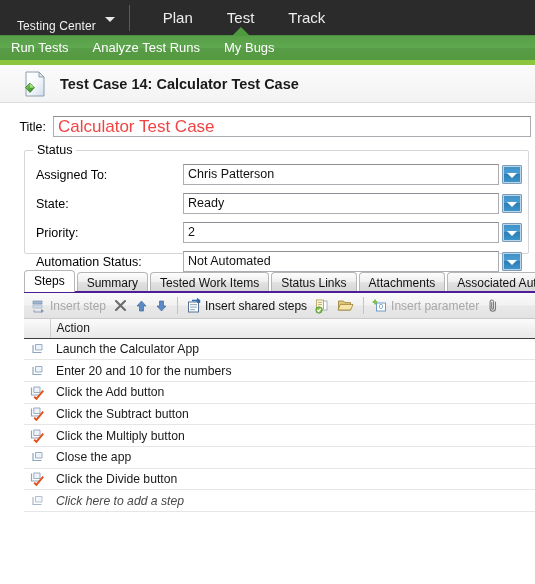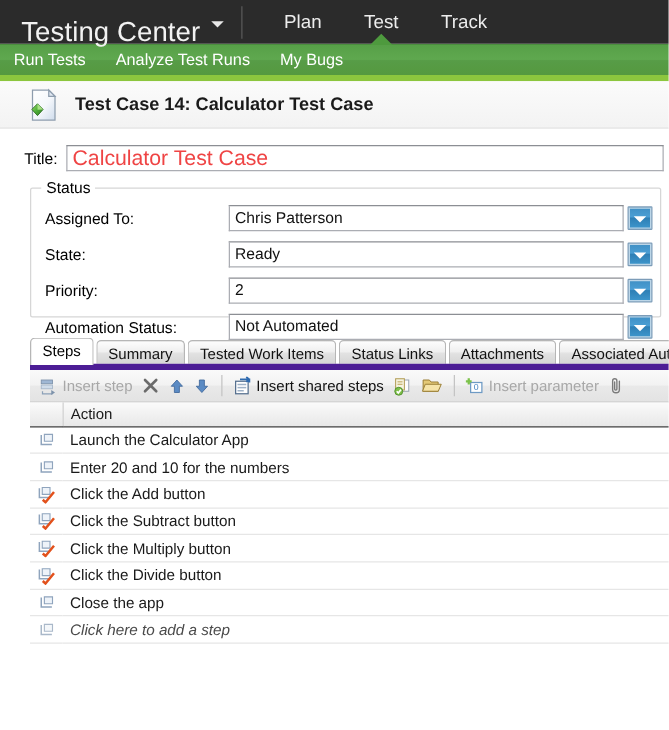--- a/index.html
+++ b/index.html
@@ -27,21 +27,21 @@
   }
   .brand {
     display: flex;
     align-items: center;
     padding-left: 17px;
     padding-right: 14px;
     height: 35px;
   }
   .brand-text {
     color: #f2f2f2;
-    font-size: 22px;
+    font-size: 12px;
     letter-spacing: .1px;
     white-space: nowrap;
     margin-top: 16px;
   }
   .brand-caret {
     margin-left: 9px;
     width: 0; height: 0;
     border-left: 5px solid transparent;
     border-right: 5px solid transparent;
     border-top: 5px solid #e8e8e8;
@@ -272,21 +272,21 @@
     line-height: 21px;
     border-color: #b6b6b6;
     z-index: 3;
     color: #000;
   }
 
   
   .panel {
     margin-left: 24px;
     margin-right: 0;
-    border-top: 5px solid #4c1d95;
+    border-top: 2px solid #4c1d95;
     background: #fff;
     position: relative;
     top: -1px;
   }
 
   .toolbar {
     height: 25px;
     background: linear-gradient(to bottom, #fafafa 0%, #f2f2f2 48%, #e9e9e9 52%, #e3e3e3 100%);
     border-bottom: 1px solid #c9c9c9;
     display: flex;
@@ -599,37 +599,37 @@
             <svg class="step-ico" width="15" height="14" viewBox="0 0 15 14">
               <path d="M1.5 1.5 L1.5 9 L9.5 9" fill="none" stroke="#8fa4bd" stroke-width="1.2"></path>
               <path d="M3.8 1 L3.8 6.5 L10 6.5 L10 1 Z" fill="#eef3f9" stroke="#8fa4bd" stroke-width="0.9"></path>
               <path d="M4.2 10.8 L6.4 12.8 L13.2 4.6" fill="none" stroke="#e2511c" stroke-width="2"></path>
             </svg>
           </td>
           <td class="col-action">Click the Multiply button</td>
         </tr>
         <tr class="grid-row">
           <td class="col-icon">
+            <svg class="step-ico" width="13" height="13" viewBox="0 0 13 13">
+              <path d="M2 2 L2 9.5 L10.5 9.5" fill="none" stroke="#8fa4bd" stroke-width="1.2"></path>
+              <path d="M4.5 1.5 L4.5 7 L11 7 L11 1.5 Z" fill="#eef3f9" stroke="#8fa4bd" stroke-width="0.9"></path>
+            </svg>
+          </td>
+          <td class="col-action">Close the app</td>
+        </tr>
+        <tr class="grid-row">
+          <td class="col-icon">
             <svg class="step-ico" width="15" height="14" viewBox="0 0 15 14">
               <path d="M1.5 1.5 L1.5 9 L9.5 9" fill="none" stroke="#8fa4bd" stroke-width="1.2"></path>
               <path d="M3.8 1 L3.8 6.5 L10 6.5 L10 1 Z" fill="#eef3f9" stroke="#8fa4bd" stroke-width="0.9"></path>
               <path d="M4.2 10.8 L6.4 12.8 L13.2 4.6" fill="none" stroke="#e2511c" stroke-width="2"></path>
             </svg>
           </td>
           <td class="col-action">Click the Divide button</td>
         </tr>
-        <tr class="grid-row">
-          <td class="col-icon">
-            <svg class="step-ico" width="13" height="13" viewBox="0 0 13 13">
-              <path d="M2 2 L2 9.5 L10.5 9.5" fill="none" stroke="#8fa4bd" stroke-width="1.2"></path>
-              <path d="M4.5 1.5 L4.5 7 L11 7 L11 1.5 Z" fill="#eef3f9" stroke="#8fa4bd" stroke-width="0.9"></path>
-            </svg>
-          </td>
-          <td class="col-action">Close the app</td>
-        </tr>
         <tr class="grid-row placeholder">
           <td class="col-icon">
             <svg class="step-ico" width="13" height="13" viewBox="0 0 13 13">
               <path d="M2 2 L2 9.5 L10.5 9.5" fill="none" stroke="#a9b8c9" stroke-width="1.2"></path>
               <path d="M4.5 1.5 L4.5 7 L11 7 L11 1.5 Z" fill="#f4f7fa" stroke="#a9b8c9" stroke-width="0.9"></path>
             </svg>
           </td>
           <td class="col-action">Click here to add a step</td>
         </tr>
       </tbody>

